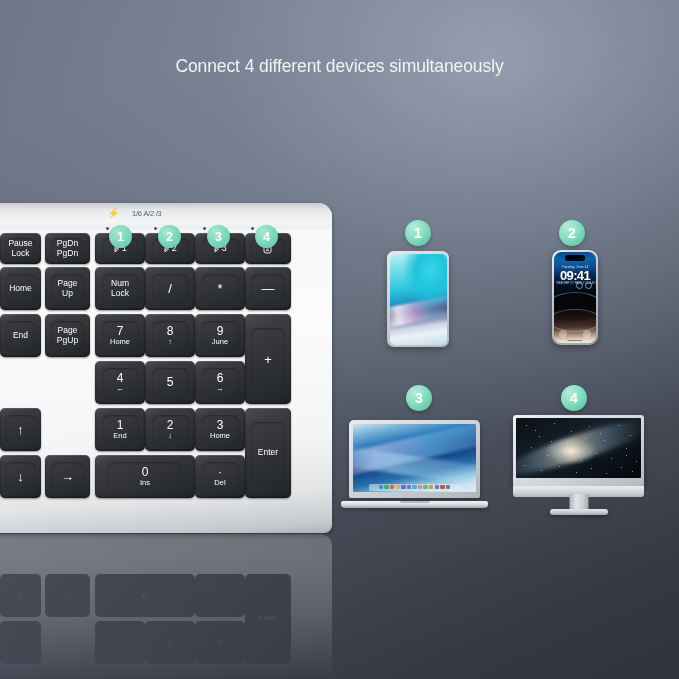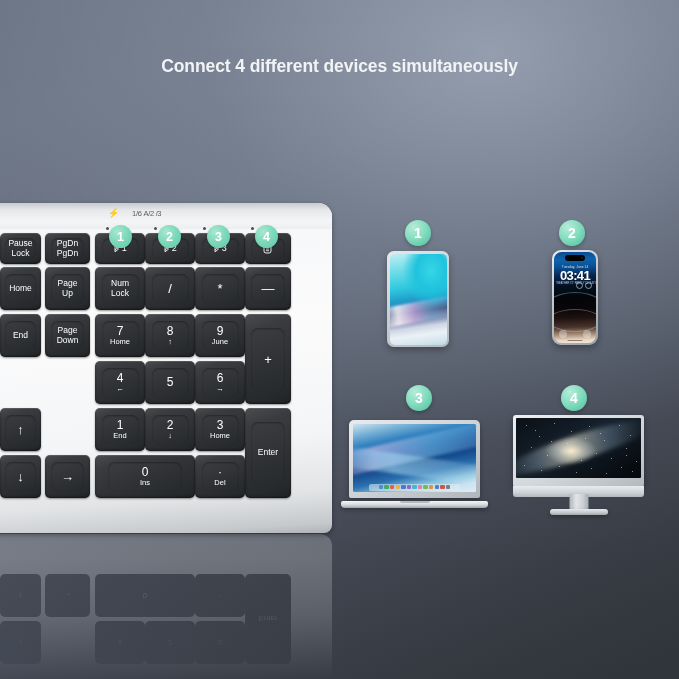--- a/index.html
+++ b/index.html
@@ -23,21 +23,21 @@
   #header {
     position: absolute; top: 44px; left: 0; width: 679px;
     text-align: center; z-index: 30;
   }
   #title {
     font-size: 30px; font-weight: bold; color: #ffffff;
     letter-spacing: -0.2px; line-height: 1.1;
   }
   #subtitle {
     margin-top: 12px;
-    font-size: 17.5px; font-weight: 700; color: #f2f3f5;
+    font-size: 17.5px; font-weight: 400; color: #f2f3f5;
     letter-spacing: -0.1px;
     text-align: center;
   }
 
   
   #kb-wrap {
     position: absolute; left: -176px; top: 203px;
     width: 508px; height: 330px; z-index: 20;
   }
   #kb-body {
@@ -371,21 +371,21 @@
           <span class="glyph">*</span>
         </div>
         <div class="key" style="left: 421px; top: 64px; width: 46px; height: 43px;">
           <span class="glyph">—</span>
         </div>
         <div class="key" style="left: 176px; top: 111px; width: 41px; height: 43px;">
           <span class="">End</span>
         </div>
         <div class="key" style="left: 221px; top: 111px; width: 45px; height: 43px;">
           <span class="">Page</span>
-          <span class="">Down</span>
+          <span class="">PgUp</span>
         </div>
         <div class="key" style="left: 271px; top: 111px; width: 50px; height: 43px;">
           <span class="big">7</span>
           <span class="sub">Home</span>
         </div>
         <div class="key" style="left: 321px; top: 111px; width: 50px; height: 43px;">
           <span class="big">8</span>
           <span class="sub">↑</span>
         </div>
         <div class="key" style="left: 371px; top: 111px; width: 50px; height: 43px;">
@@ -450,21 +450,21 @@
   <div class="dev-badge" style="left:405px; top:220px;">1</div>
   <div id="tablet">
     <div class="scr"></div>
   </div>
 
   <div class="dev-badge" style="left:559px; top:220px;">2</div>
   <div id="phone">
     <div class="scr">
       <div class="island"></div>
       <div class="pdate">Tuesday, June 14</div>
-      <div class="ptime">03:41</div>
+      <div class="ptime">09:41</div>
       <div class="pwid">WEATHER 72° PARTLY CLOUDY</div>
       <div class="pcircles">
           <i></i>
           <i></i>
         </div>
       <div class="glow"></div>
       <div class="glow2"></div>
       <div class="pbtns">
           <i></i>
           <i></i>

